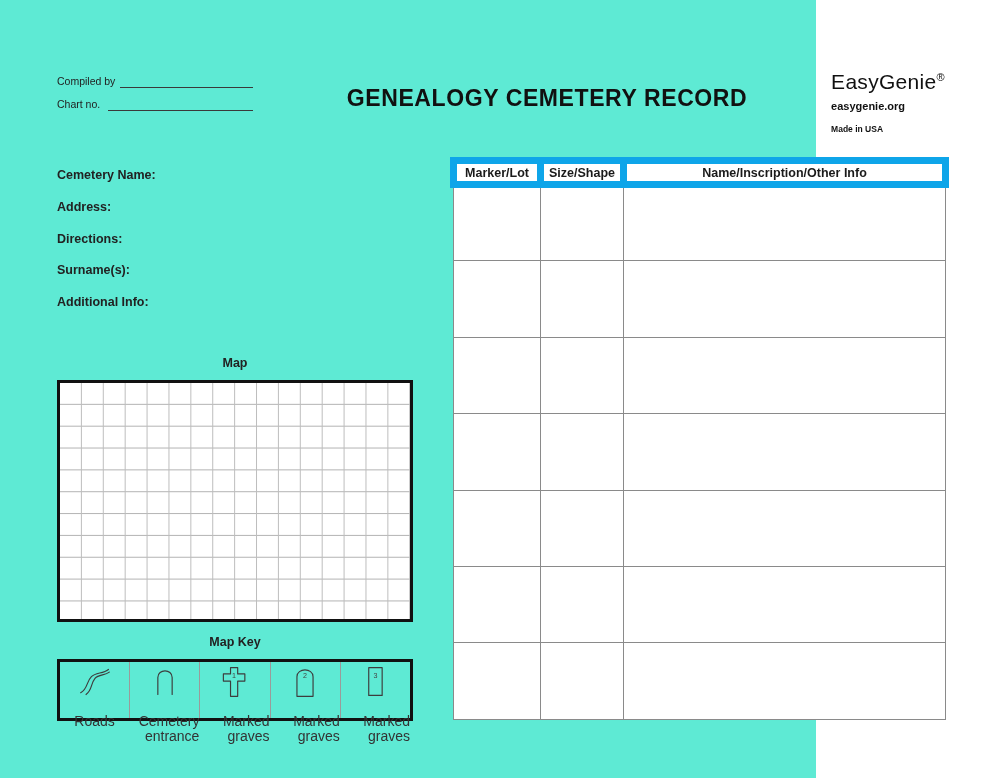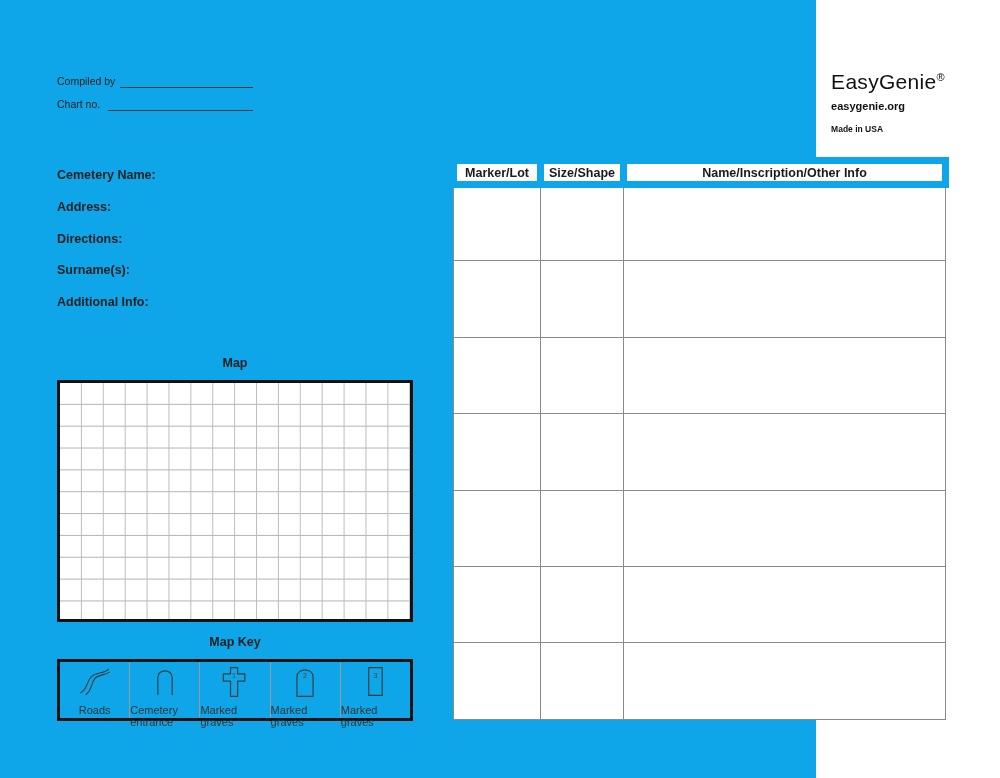--- a/index.html
+++ b/index.html
@@ -1,18 +1,18 @@
 <!DOCTYPE html>
 <html><head>
 <meta charset="utf-8">
 <style>
   * { margin:0; padding:0; box-sizing:border-box; }
   html,body { width:1000px; height:778px; background:#ffffff;
     font-family:"Liberation Sans", sans-serif; color:#1c1c1c; overflow:hidden; }
-  .page { position:relative; width:816px; height:778px; background:#0ea5e9; }
+  .page { position:relative; width:816px; height:778px; background:#5eead4; }
 
   
   .field-row { position:absolute; left:57px; width:200px; height:14px; font-size:10.5px; color:#222; }
   .field-row .fill-line { position:absolute; bottom:1px; border-bottom:1.3px solid #3a3a3a; height:1px; }
   #compiled-row { top:75px; }
   #compiled-row .fill-line { left:63px; width:133px; }
   #chart-row { top:98px; }
   #chart-row .fill-line { left:51px; width:145px; }
 
   
@@ -41,21 +41,21 @@
 
   
   .mapkey-box { position:absolute; left:57px; top:659px; width:356px; height:62px;
     border:3px solid #111; display:flex; }
   .mapkey-cell { flex:1 1 0; border-right:1px solid #9a9a9a; display:flex;
     flex-direction:column; align-items:center; justify-content:flex-start; padding-top:3px; }
   .mapkey-cell:last-child { border-right:none; }
   .mapkey-icon { width:34px; height:34px; flex:0 0 auto; }
   .mapkey-icon path, .mapkey-icon rect { fill:none; stroke:#3d3d3d; stroke-width:1.3; stroke-linejoin:round; stroke-linecap:round; }
   .mapkey-icon text { fill:#444; stroke:none; font-size:8px; font-family:"Liberation Sans", sans-serif; }
-  .mapkey-label { font-size:11px; color:#333; text-align:left; line-height:1.1; margin-top:5px; }
+  .mapkey-label { font-size:14px; color:#333; text-align:right; line-height:1.1; margin-top:15px; }
 
   
   .record-table { position:absolute; left:450px; top:157px; width:492px;
     border-collapse:collapse; table-layout:fixed; }
   .record-table th { border:7px solid #0ea5e9; height:24px; font-size:12.5px; font-weight:bold;
     color:#1a1a1a; text-align:center; vertical-align:middle; background:#fff; }
   .record-table td { border:1px solid #8a8a8a; height:76.4px; background:#fff; }
   .col-marker { width:87px; } .col-size { width:83px; } .col-name { width:322px; }
 </style>
 </head>
@@ -65,20 +65,21 @@
 
   <div class="field-row" id="compiled-row">
     <span>Compiled by</span>
     <span class="fill-line"></span>
   </div>
   <div class="field-row" id="chart-row">
     <span>Chart no.</span>
     <span class="fill-line"></span>
   </div>
 
+  <div class="doc-title">GENEALOGY CEMETERY RECORD</div>
 
   <div class="brand">
     <div class="brand-name"><span>EasyGenie</span><span class="brand-reg">®</span></div>
     <div class="brand-site">easygenie.org</div>
     <div class="brand-made">Made in USA</div>
   </div>
 
   <div class="info-label" style="top:168px">Cemetery Name:</div>
   <div class="info-label" style="top:200px">Address:</div>
   <div class="info-label" style="top:232px">Directions:</div>

